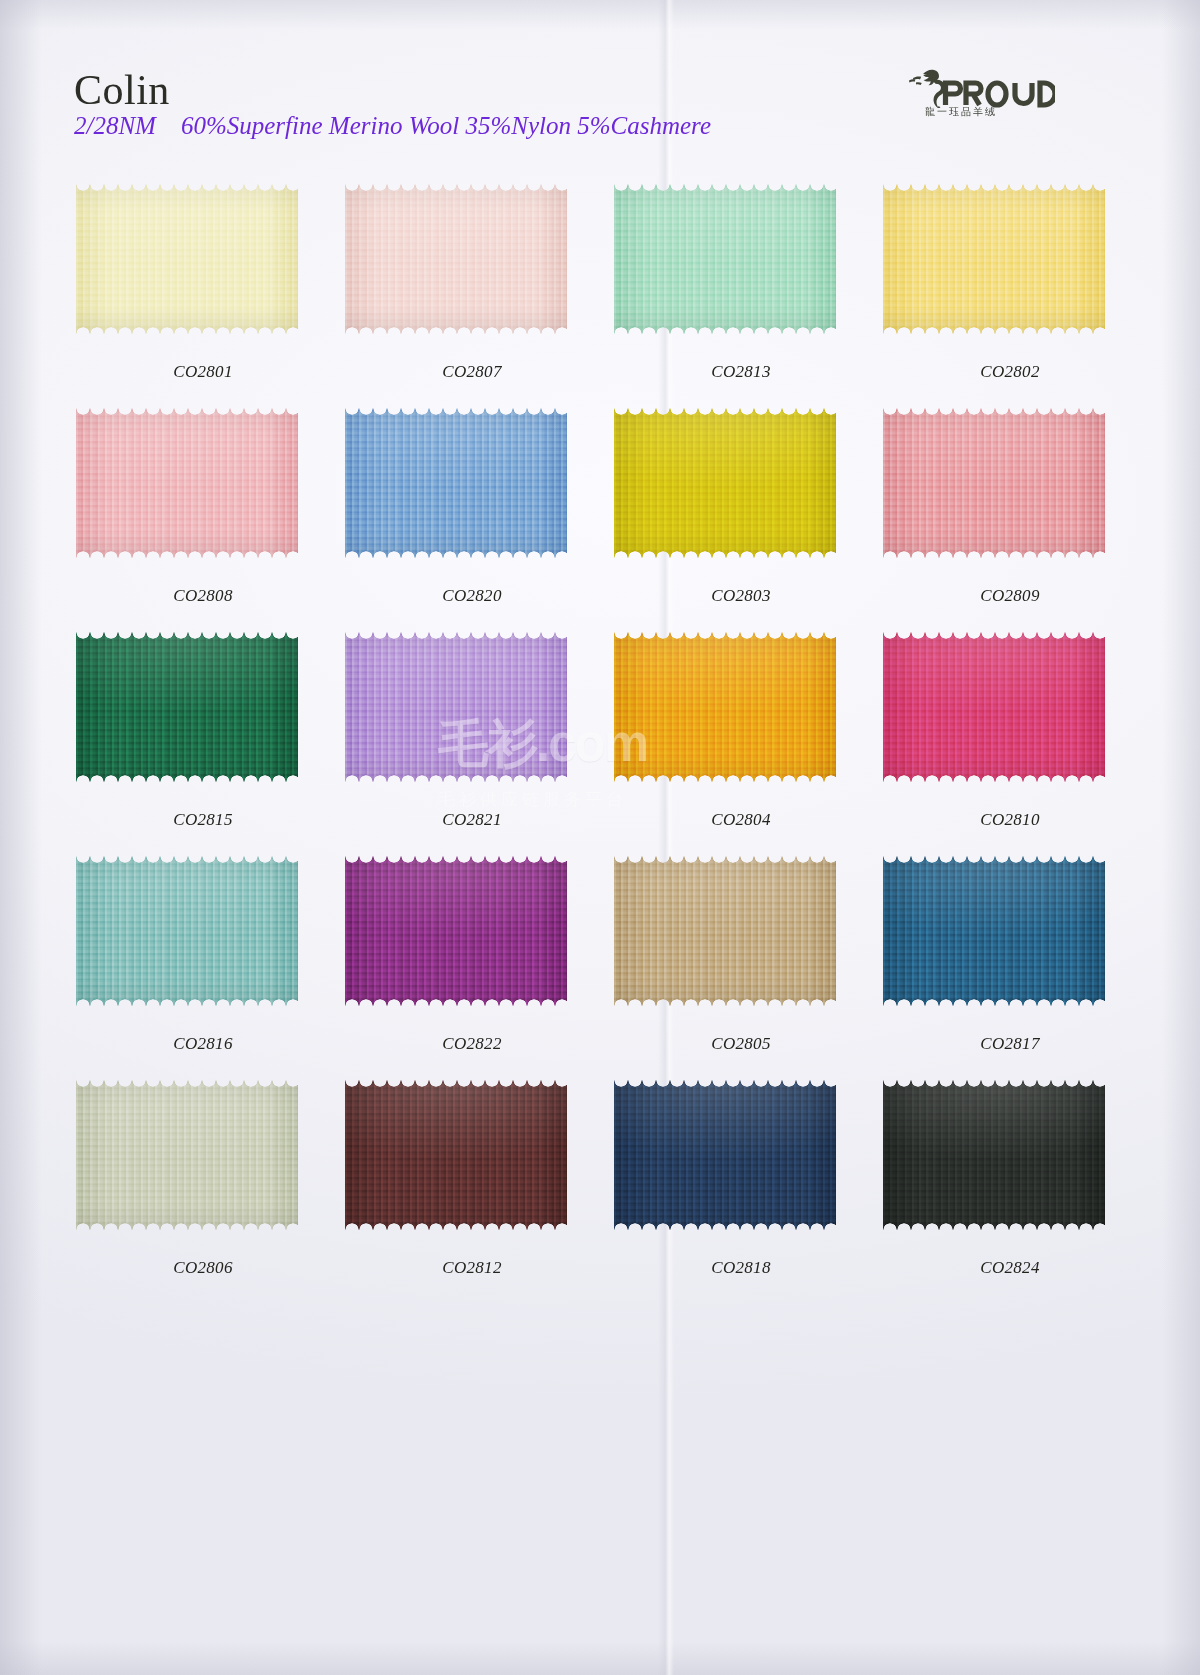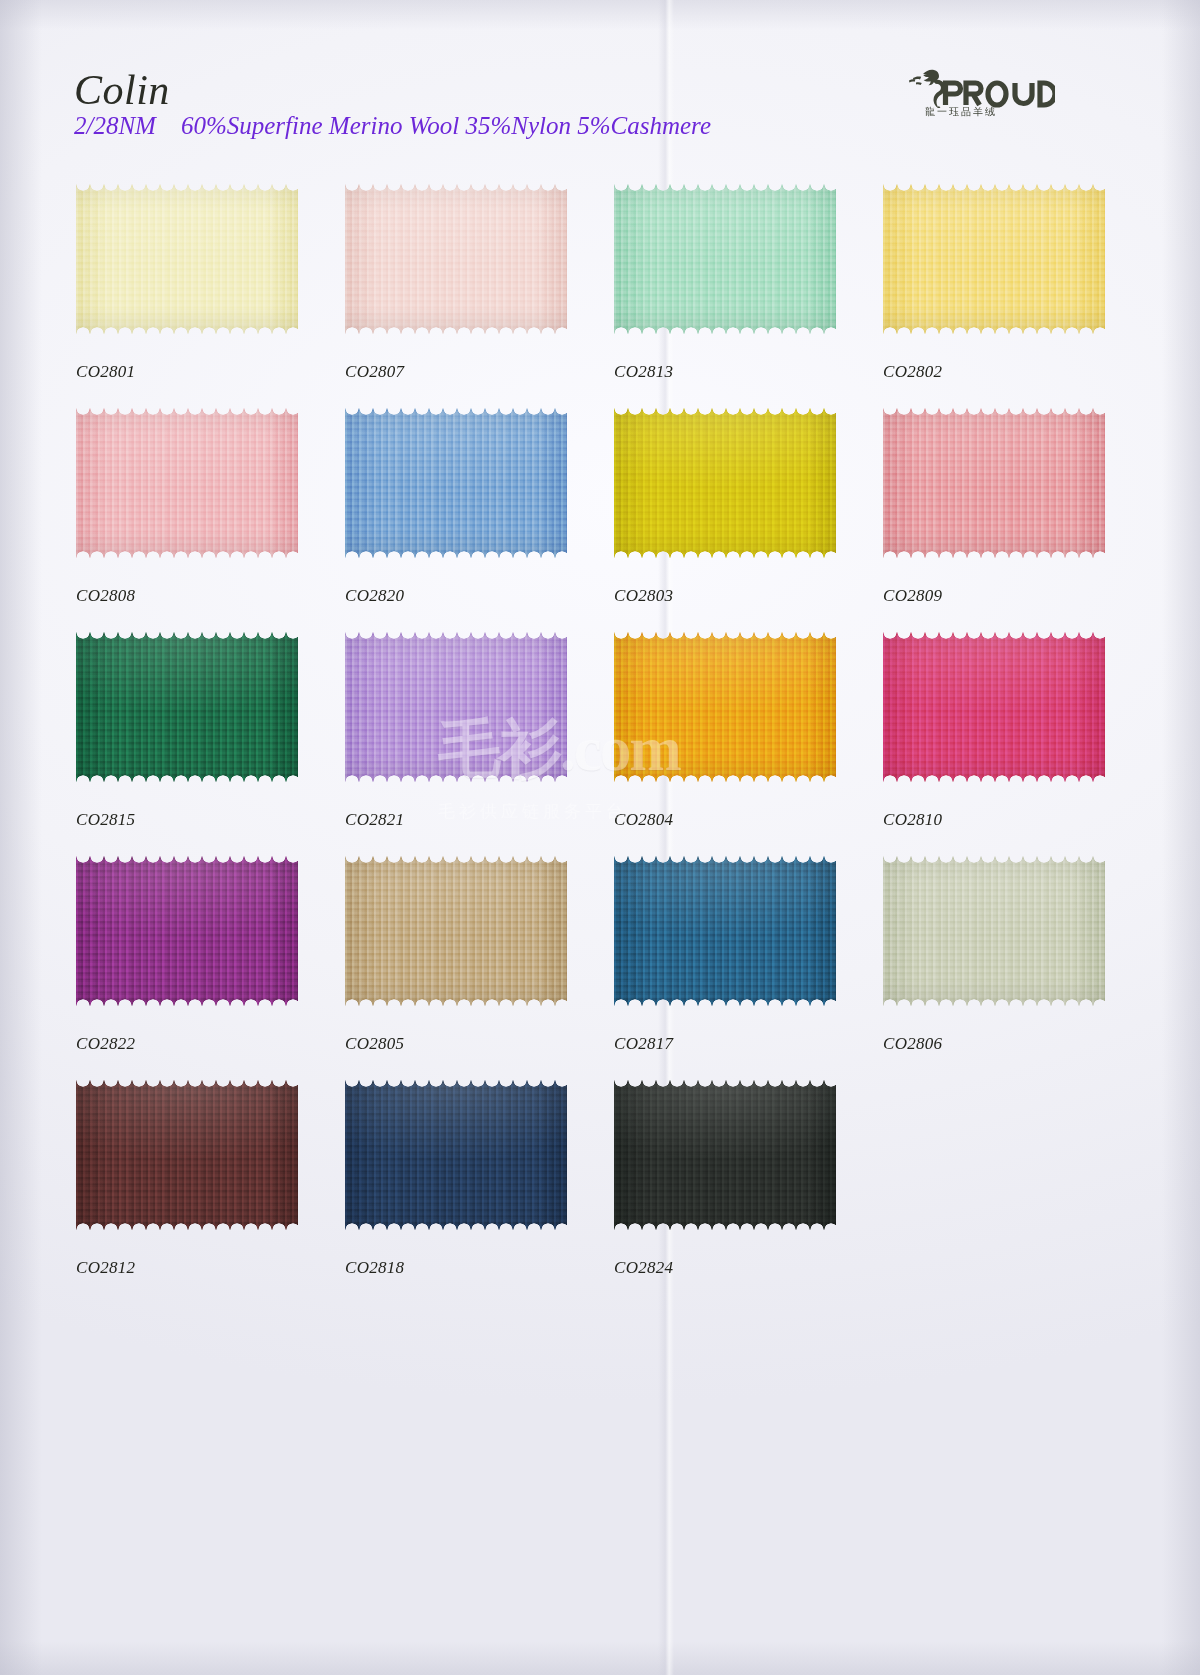--- a/index.html
+++ b/index.html
@@ -31,21 +31,21 @@
   #crease{
     position:absolute;left:658px;top:0;width:16px;height:1675px;
     background:linear-gradient(90deg, rgba(255,255,255,0) 0%, rgba(205,205,218,.38) 45%, rgba(255,255,255,.55) 70%, rgba(255,255,255,0) 100%);
     pointer-events:none;
   }
 
   
   #header{position:absolute;left:0;top:0;width:1200px;height:160px;}
   #title{
     position:absolute;left:74px;top:66px;
-    font-style:italic;font-size:42px;color:#2b2d26;
+    font-size:42px;color:#2b2d26;
     letter-spacing:.5px;
   }
   #subtitle{
     position:absolute;left:74px;top:112px;
     font-style:italic;font-size:25px;color:#6d28d9;
     white-space:pre;
   }
   
   #logo{position:absolute;left:885px;top:64px;width:170px;height:72px;}
   #logo svg{display:block;}
@@ -99,35 +99,36 @@
     opacity:.85;
   }
   .swatch:before{
     content:"";position:absolute;inset:0;z-index:2;
     background:
       radial-gradient(ellipse 180% 120% at 50% 0%, rgba(255,255,255,.16) 0%, rgba(255,255,255,0) 45%),
       linear-gradient(180deg, rgba(0,0,0,.05) 0%, rgba(0,0,0,0) 18%, rgba(0,0,0,0) 82%, rgba(0,0,0,.07) 100%);
     pointer-events:none;
   }
   .label{
-    position:absolute;left:0;top:178px;width:222px;
+    position:absolute;left:16px;top:178px;width:222px;
+    text-align:center;
     font-style:italic;font-size:17px;color:#22231d;
     letter-spacing:.3px;
   }
 
   
   #watermark{
     position:absolute;left:438px;top:718px;
     width:360px;height:130px;
     pointer-events:none;
     opacity:.42;
   }
   #wm-main{
-    font-family:Liberation Serif, serif;
-    font-size:63px;font-weight:bold;color:rgba(255,255,255,.92);
+    font-family:Liberation Sans, sans-serif;
+    font-size:51px;font-weight:bold;color:rgba(255,255,255,.92);
     letter-spacing:-2px;line-height:1;
     text-shadow:0 1px 1px rgba(120,120,130,.25);
   }
   #wm-sub{
     margin-top:19px;
     font-family:"DejaVu Sans", sans-serif;
     font-size:17px;color:rgba(255,255,255,.88);
     letter-spacing:4px;
   }
 </style>
@@ -234,20 +235,26 @@
       </div>
     </div>
     <div class="cell">
       <div class="swatch-wrap">
         <div class="swatch" style="background: linear-gradient(90deg, rgb(201, 51, 100) 0%, rgb(217, 65, 115) 14%, rgb(217, 65, 115) 86%, rgb(201, 51, 100) 100%);"></div>
         <div class="label">CO2810</div>
       </div>
     </div>
     <div class="cell">
       <div class="swatch-wrap">
+        <div class="swatch" style="background: linear-gradient(90deg, rgb(115, 178, 174) 0%, rgb(134, 192, 188) 14%, rgb(134, 192, 188) 86%, rgb(115, 178, 174) 100%);"></div>
+        <div class="label">CO2816</div>
+      </div>
+    </div>
+    <div class="cell">
+      <div class="swatch-wrap">
         <div class="swatch" style="background: linear-gradient(90deg, rgb(122, 40, 117) 0%, rgb(139, 50, 133) 14%, rgb(139, 50, 133) 86%, rgb(122, 40, 117) 100%);"></div>
         <div class="label">CO2822</div>
       </div>
     </div>
     <div class="cell">
       <div class="swatch-wrap">
         <div class="swatch" style="background: linear-gradient(90deg, rgb(181, 156, 114) 0%, rgb(195, 171, 130) 14%, rgb(195, 171, 130) 86%, rgb(181, 156, 114) 100%);"></div>
         <div class="label">CO2805</div>
       </div>
     </div>

